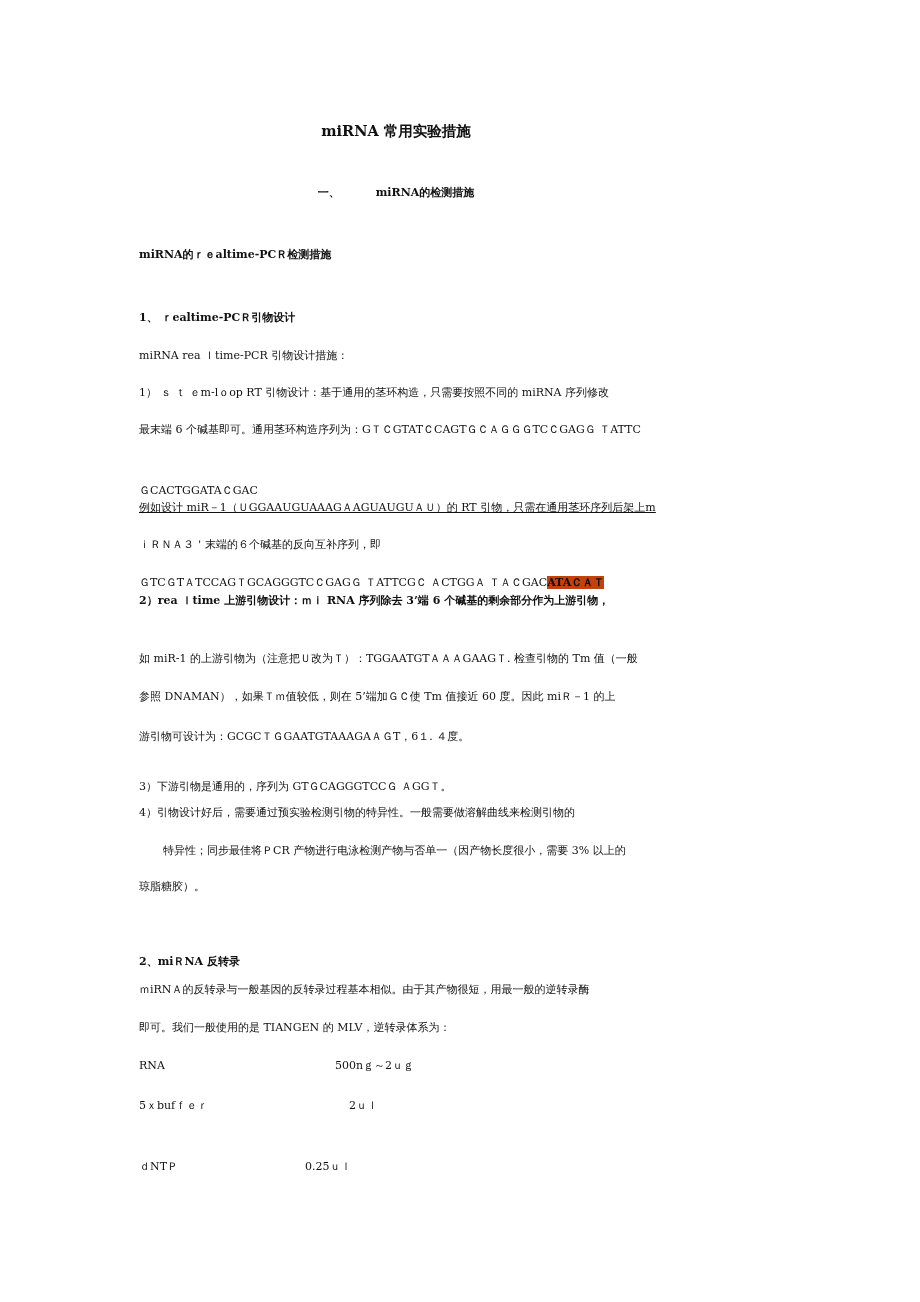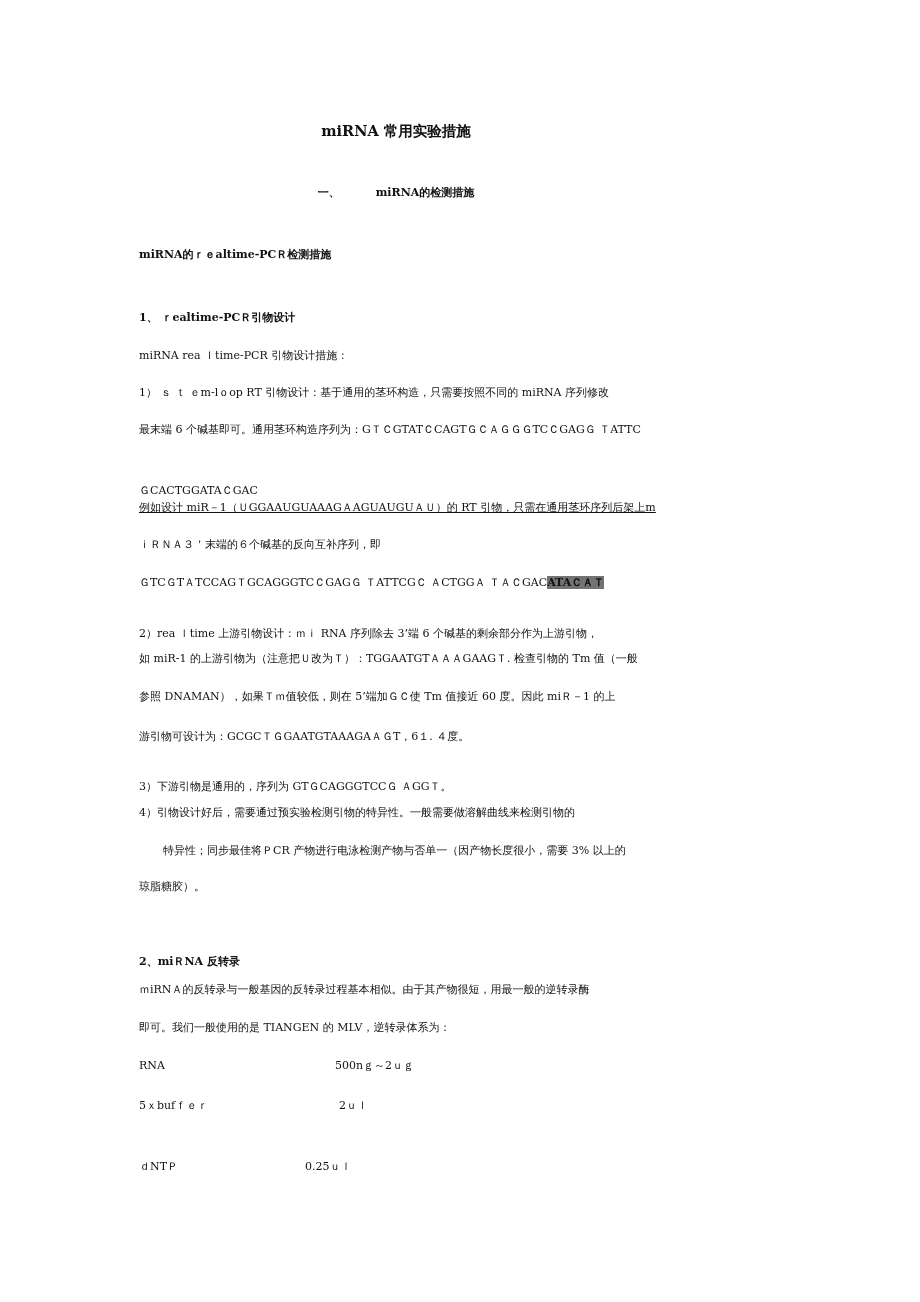--- a/index.html
+++ b/index.html
@@ -2,21 +2,21 @@
 <html><head>
 <meta charset="utf-8">
 <style>
   html, body { margin: 0; padding: 0; background: #ffffff; }
   body { width: 920px; height: 1302px; position: relative; overflow: hidden;
          font-family: "DejaVu Serif", "Liberation Serif", serif; color: #111; }
   .line { position: absolute; left: 139px; white-space: nowrap; font-size: 11px; line-height: 20px; }
   .bold { font-weight: bold; }
   .center { left: 0; width: 792px; text-align: center; }
   .title { font-size: 14.5px; }
-  .hl { background: #737373; font-weight: bold; }
+  .hl { background: #c2410c; font-weight: bold; }
   .ul { text-decoration: underline; }
   .col2 { position: absolute; }
 </style>
 </head>
 <body>
 
 <div>
 
   <div class="line center bold title" style="top:121px;">miRNA 常用实验措施</div>
 
@@ -35,21 +35,21 @@
   <div class="line" style="top:457px;margin-top:24px;">ＧCACTGGATAＣGAC</div>
 
   <div class="line" style="top:498px;text-decoration:underline;">
     <span>例如设计 miR－1（ＵGGAAUGUAAAGＡAGUAUGUＡＵ）的 RT 引物，只需在通用茎环序列后架</span><span class="ul">上m</span>
   </div>
   <div class="line" style="top:535px;">ｉＲＮＡ３＇末端的６个碱基的反向互补序列，即</div>
   <div class="line" style="top:573px;">
     <span>ＧTCＧTＡTCCAGＴGCAGGGTCＣGAGＧ ＴATTCGＣ ＡCTGGＡ ＴＡＣGAC</span><span class="hl">ATAＣＡＴ</span>
   </div>
 
-  <div class="line" style="top:624px;">2）rea ｌtime 上游引物设计：ｍｉ RNA 序列除去 3’端 6 个碱基的剩余部分作为上游引物，</div>
+  <div class="line" style="top:591px;font-weight:bold;">2）rea ｌtime 上游引物设计：ｍｉ RNA 序列除去 3’端 6 个碱基的剩余部分作为上游引物，</div>
   <div class="line" style="top:649px;">如 miR-1 的上游引物为（注意把Ｕ改为Ｔ）：TGGAATGTＡＡＡGAAGＴ. 检查引物的 Tm 值（一般</div>
   <div class="line" style="top:687px;">参照 DNAMAN），如果Ｔｍ值较低，则在 5’端加ＧＣ使 Tm 值接近 60 度。因此 miＲ－1 的上</div>
   <div class="line" style="top:727px;">游引物可设计为：GCGCＴＧGAATGTAAAGAＡＧT，6１. ４度。</div>
 
   <div class="line" style="top:765px;margin-top:12px;">3）下游引物是通用的，序列为 GTＧCAGGGTCCＧ ＡGGＴ。</div>
 
   <div class="line" style="top:803px;">4）引物设计好后，需要通过预实验检测引物的特异性。一般需要做溶解曲线来检测引物的</div>
   <div class="line" style="top:841px;margin-left:24px;">特异性；同步最佳将ＰCR 产物进行电泳检测产物与否单一（因产物长度很小，需要 3% 以上的</div>
   <div class="line" style="top:877px;">琼脂糖胶）。</div>
 
@@ -57,20 +57,20 @@
 
   <div class="line" style="top:980px;">ｍiRNＡ的反转录与一般基因的反转录过程基本相似。由于其产物很短，用最一般的逆转录酶</div>
   <div class="line" style="top:1018px;">即可。我们一般使用的是 TIANGEN 的 MLV，逆转录体系为：</div>
 
   <div class="line" style="top:1056px;">
     <span>RNA</span>
     <span class="col2" style="left:196px;">500nｇ～2ｕｇ</span>
   </div>
   <div class="line" style="top:1096px;">
     <span>5ｘbufｆｅｒ</span>
-    <span class="col2" style="left:200px;">2ｕｌ</span>
+    <span class="col2" style="left:210px;">2ｕｌ</span>
   </div>
   <div class="line" style="top:1133px;margin-top:24px;">
     <span>ｄNTＰ</span>
     <span class="col2" style="left:166px;">0.25ｕｌ</span>
   </div>
 
 </div>
 
 </body></html>

